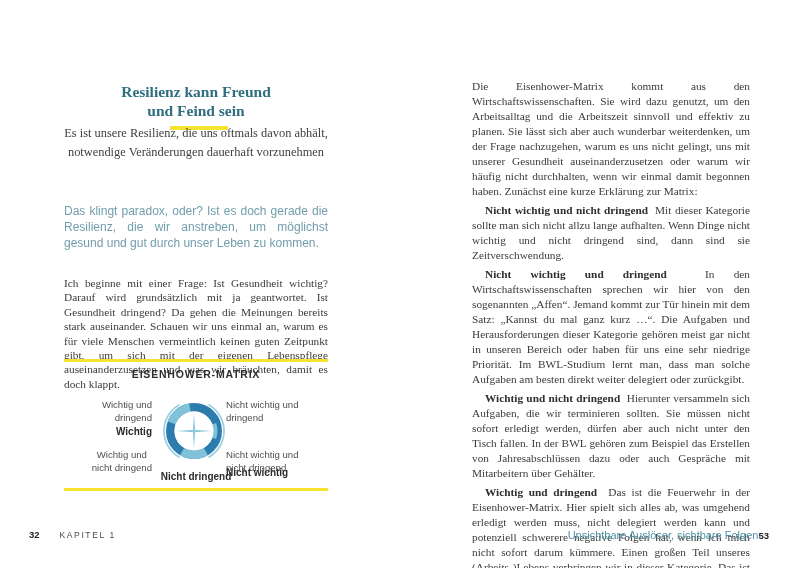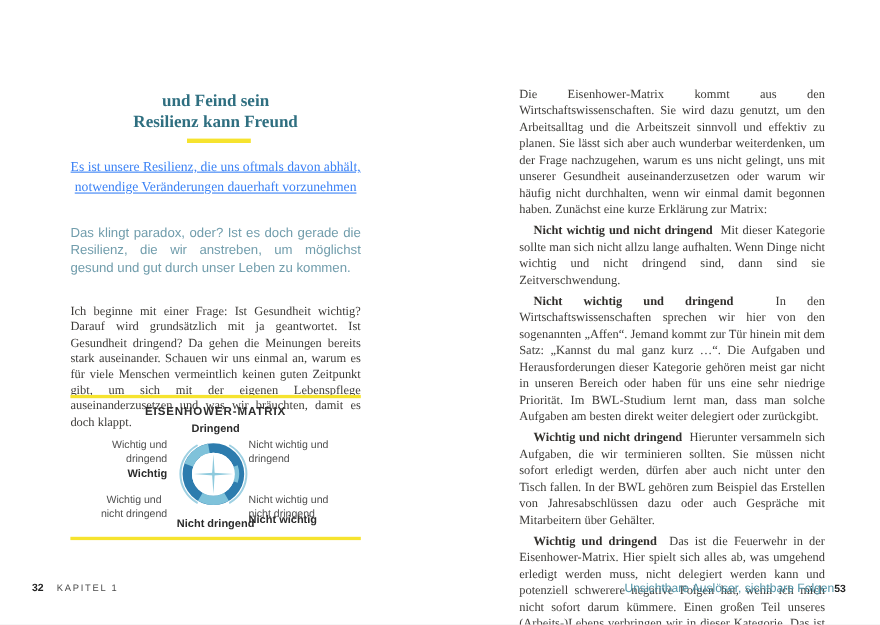--- a/index.html
+++ b/index.html
@@ -6,21 +6,21 @@
   #stage{position:relative;width:800px;height:568px;background:#ffffff;overflow:hidden;
          font-family:"Liberation Serif", serif;color:#3d3b38;}
   .abs{position:absolute;}
 
   
   #left-page{position:absolute;left:0;top:0;width:400px;height:568px;}
   .lp-col{left:64px;width:264px;}
   #lp-title{top:82px;text-align:center;color:#2f6f80;font-weight:bold;
             font-size:15.5px;line-height:19px;}
   #lp-underline{top:126px;left:170px;width:58px;height:3.5px;background:#f6e32e;}
-  #lp-subtitle{top:142px;text-align:center;color:#3b82f6;font-size:12.4px;line-height:19px;text-decoration:underline;}
+  #lp-subtitle{top:124px;text-align:center;color:#404040;font-size:12.4px;line-height:19px;}
   #lp-intro{top:203px;color:#719dac;font-family:"Liberation Sans",sans-serif;
             font-size:12px;line-height:16px;text-align:justify;}
   #lp-body{top:276px;font-size:11.3px;line-height:14.4px;text-align:justify;hyphens:auto;}
 
   
   #diagram{left:64px;top:359px;width:264px;height:133px;
            font-family:"Liberation Sans",sans-serif;}
   .rule{left:0;width:100%;height:3px;background:#f6e32e;}
   #rule-top{top:0;}
   #rule-bottom{top:129px;}
@@ -45,53 +45,52 @@
   #rp-text p{margin:4px;}
   #rp-text p.indent{text-indent:13px;}
   .lead{font-weight:bold;color:#312f2c;}
   .lead::after{content:"\00a0\00a0";}
 
   
   .footer{top:529px;font-family:"Liberation Sans",sans-serif;font-size:9px;}
   #lp-footer{left:29px;}
   #rp-footer{right:31px;text-align:right;}
   .pagenum{font-weight:bold;color:#222222;font-size:9.5px;}
-  #lp-chapter{color:#4b4b4b;letter-spacing:1.6px;margin-left:12px;font-size:8.5px;}
+  #lp-chapter{color:#4b4b4b;letter-spacing:1.6px;margin-left:20px;font-size:8.5px;}
   #rp-chapter{color:#4f93a6;font-size:11px;padding-left:12px;}
 </style>
 </head>
 <body>
 
 <div id="stage">
 
   <div id="left-page">
 
     <div id="lp-title" class="abs lp-col">
+      <div>Resilienz kann Freund</div>
       <div>und Feind sein</div>
-      <div>Resilienz kann Freund</div>
     </div>
 
     <div id="lp-underline" class="abs"></div>
 
     <div id="lp-subtitle" class="abs lp-col">
       <div>Es ist unsere Resilienz, die uns oftmals davon abhält,</div>
       <div>notwendige Veränderungen dauerhaft vorzunehmen</div>
     </div>
 
     <div id="lp-intro" class="abs lp-col">Das klingt paradox, oder? Ist es doch gerade die Resilienz, die wir anstreben, um möglichst gesund und gut durch unser Leben zu kommen.</div>
 
     <div id="lp-body" class="abs lp-col">Ich beginne mit einer Frage: Ist Gesundheit wichtig? Darauf wird grundsätzlich mit ja geantwortet. Ist Gesundheit dringend? Da gehen die Meinungen bereits stark auseinander. Schauen wir uns einmal an, warum es für viele Menschen vermeintlich keinen guten Zeitpunkt gibt, um sich mit der eigenen Lebenspflege auseinanderzusetzen und was wir bräuchten, damit es doch klappt.</div>
 
     <div id="diagram" class="abs">
       <div id="rule-top" class="abs rule"></div>
       <div id="rule-bottom" class="abs rule"></div>
 
       <div id="dg-title" class="abs">EISENHOWER-MATRIX</div>
 
-      <div id="ax-top" class="abs axis">Dringend</div>
       <div id="ax-bottom" class="abs axis">Nicht dringend</div>
       <div id="ax-left" class="abs axis">Wichtig</div>
       <div id="ax-right" class="abs axis">Nicht wichtig</div>
 
       <div id="q-tl" class="abs quad">Wichtig und dringend</div>
       <div id="q-tr" class="abs quad">Nicht wichtig und dringend</div>
       <div id="q-bl" class="abs quad">Wichtig und
 nicht dringend</div>
       <div id="q-br" class="abs quad">Nicht wichtig und
 nicht dringend</div>

